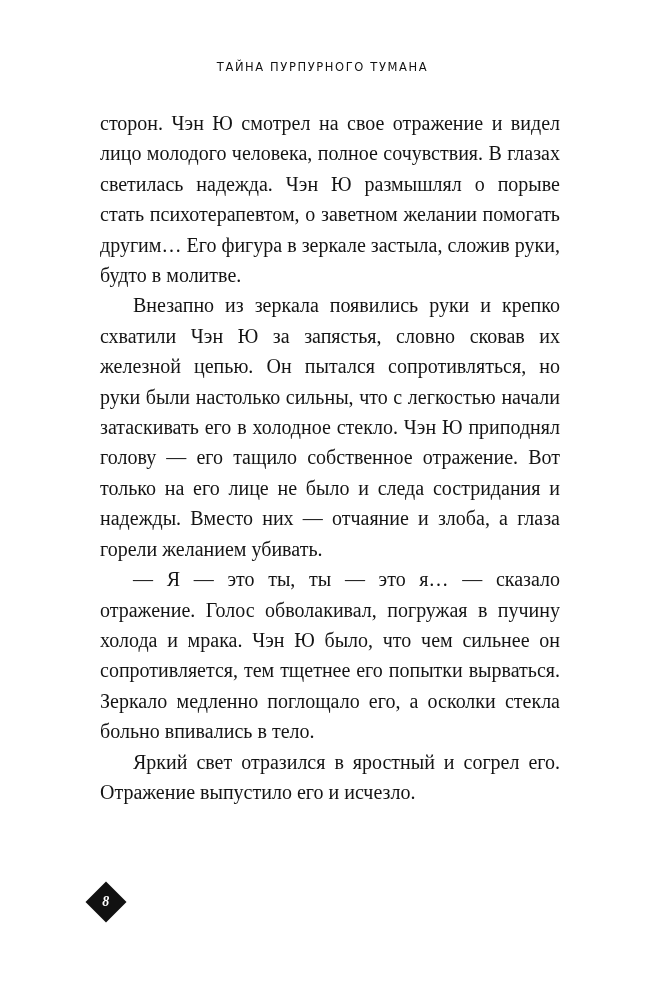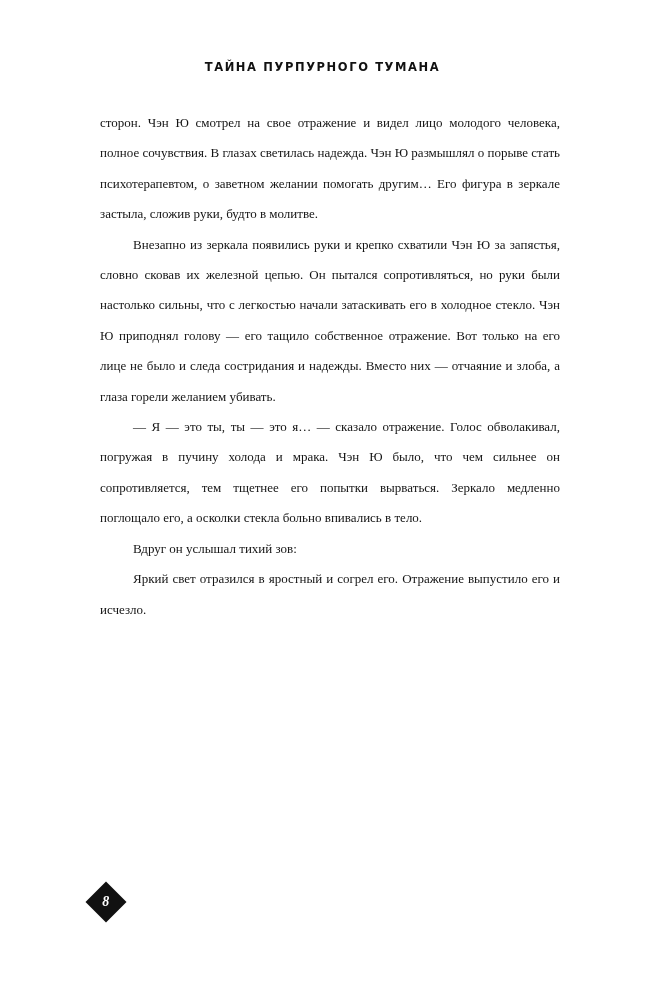--- a/index.html
+++ b/index.html
@@ -22,33 +22,33 @@
   }
   .running-head {
     position: absolute;
     top: 60px;
     left: 0;
     right: 0;
     text-align: center;
     font-family: "DejaVu Sans", sans-serif;
     font-size: 11.5px;
     letter-spacing: 1.6px;
-    font-weight: 700;
+    font-weight: 400;
     text-transform: uppercase;
     color: #111111;
   }
   .text-block {
     position: absolute;
     top: 108px;
     left: 100px;
     width: 460px;
   }
   .para {
     margin: 0;
-    font-size: 13px;
+    font-size: 20px;
     line-height: 30.4px;
     text-align: justify;
     text-justify: inter-word;
     hyphens: manual;
     color: #141414;
   }
   .para.indent {
     text-indent: 33px;
   }
   .folio {
@@ -85,21 +85,20 @@
 <body>
 
 <div class="page">
 
   <div class="running-head">Тайна пурпурного тумана</div>
 
   <div class="text-block">
     <p class="para">сторон. Чэн Ю смотрел на свое отражение и видел лицо молодого человека, полное сочувствия. В глазах светилась надежда. Чэн Ю размышлял о порыве стать психотерапевтом, о заветном желании помогать другим… Его фигура в зеркале застыла, сложив руки, будто в молитве.</p>
     <p class="para indent">Внезапно из зеркала появились руки и крепко схватили Чэн Ю за запястья, словно сковав их железной цепью. Он пытался сопротивляться, но руки были настолько сильны, что с легкостью начали затаскивать его в холодное стекло. Чэн Ю приподнял голову — его тащило собственное отражение. Вот только на его лице не было и следа состридания и надежды. Вместо них — отчаяние и злоба, а глаза горели желанием убивать.</p>
     <p class="para indent">— Я — это ты, ты — это я… — сказало отражение. Голос обволакивал, погружая в пучину холода и мрака. Чэн Ю было, что чем сильнее он сопротивляется, тем тщетнее его попытки вырваться. Зеркало медленно поглощало его, а осколки стекла больно впивались в тело.</p>
-    <p class="para indent">Вдруг он услышал тихий зов:</p>
     <p class="para indent">Яркий свет отразился в яростный и согрел его. Отражение выпустило его и исчезло.</p>
   </div>
 
   <div class="folio">
     <div class="folio-diamond"></div>
     <div class="folio-num">8</div>
   </div>
 
 </div>
 

